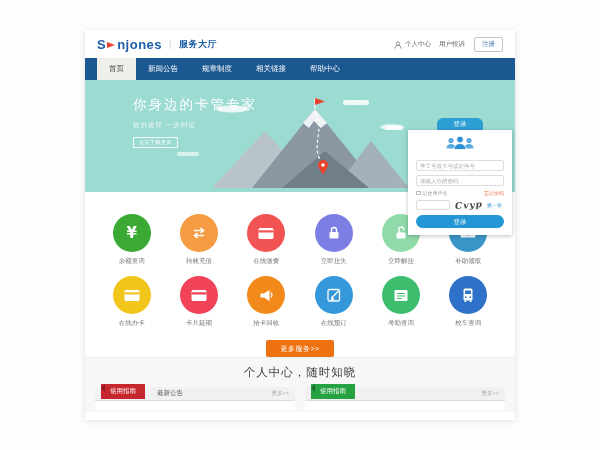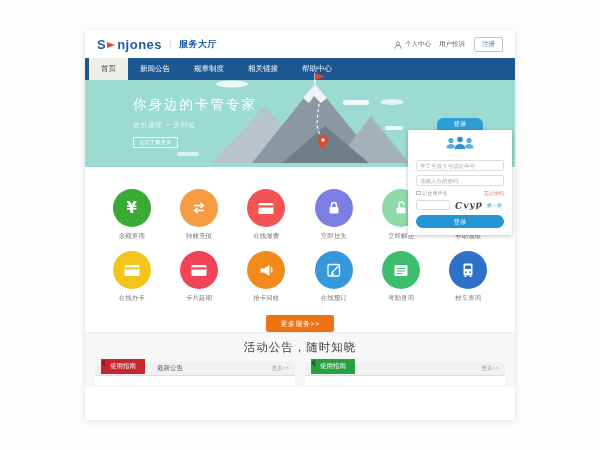--- a/index.html
+++ b/index.html
@@ -15,26 +15,26 @@
     color:#1c5fa8; letter-spacing:.5px; }
   .logo .arrow { margin:0 1px; display:inline-block; }
   .logo-div { color:#ccc; font-size:9px; margin:0 7px; font-weight:normal; }
   .logo-suffix { color:#1c5fa8; font-size:9px; }
   .hdr-right { margin-left:auto; display:flex; align-items:center; }
   .hdr-link { font-size:6.5px; color:#666; margin-left:8px; }
   .hdr-btn { margin-left:9px; font-size:6.5px; color:#4a7fb5; background:#fff;
     border:1px solid #bcc6cc; border-radius:2px; padding:2px 7px; }
 
   
-  .nav { height:22px; background:#1b5791; display:flex; align-items:stretch; padding-left:4px; }
+  .nav { height:22px; background:#1b5791; display:flex; align-items:stretch; padding-left:12px; }
   .nav-item { color:#fff; font-size:7.5px; line-height:22px; padding:0 12px; text-align:center; }
   .nav-item.active { background:#eeefe9; color:#3a3a3a; }
 
   
-  .hero { position:relative; height:87px; background:#9cdbd1; overflow:visible; }
+  .hero { position:relative; height:112px; background:#9cdbd1; overflow:visible; }
   .hero-text { position:absolute; left:48px; top:16px; color:#fff; }
   .hero-title { font-size:13.5px; letter-spacing:2px; }
   .hero-sub { font-size:6.5px; opacity:.85; margin-top:7px; letter-spacing:1px; }
   .hero-cta { display:inline-block; margin-top:6px; font-size:5px; color:#fff;
     border:1px solid rgba(255,255,255,.85); padding:1.5px 5px; letter-spacing:.5px; }
   .mountains { position:absolute; left:112px; bottom:0; }
   .cloud { position:absolute; background:#fff; opacity:.85; border-radius:8px; }
   .cloud.c1 { width:26px; height:5px; left:258px; top:20px; }
   .cloud.c2 { width:18px; height:4px; left:300px; top:46px; }
   .cloud.c3 { width:22px; height:4px; left:92px; top:72px; opacity:.6; }
@@ -308,21 +308,21 @@
               </svg>
         </div>
         <div class="svc-label">校车查询</div>
       </div>
 
     </div>
     <span class="more-btn">更多服务&gt;&gt;</span>
   </div>
 
   <div class="announce">
-    <div class="sec-title" style="font-size:11.5px">活动公告，随时知晓</div>
+    <div class="sec-title" style="font-size:11.5px">个人中心，随时知晓</div>
     <div class="panels">
       <div class="panel">
         <div class="panel-head">
           <span class="ribbon red">使用指南</span>
           <span class="panel-tab">最新公告</span>
           <span class="panel-more">更多&gt;&gt;</span>
         </div>
         <div class="panel-body"></div>
       </div>
       <div class="panel">

